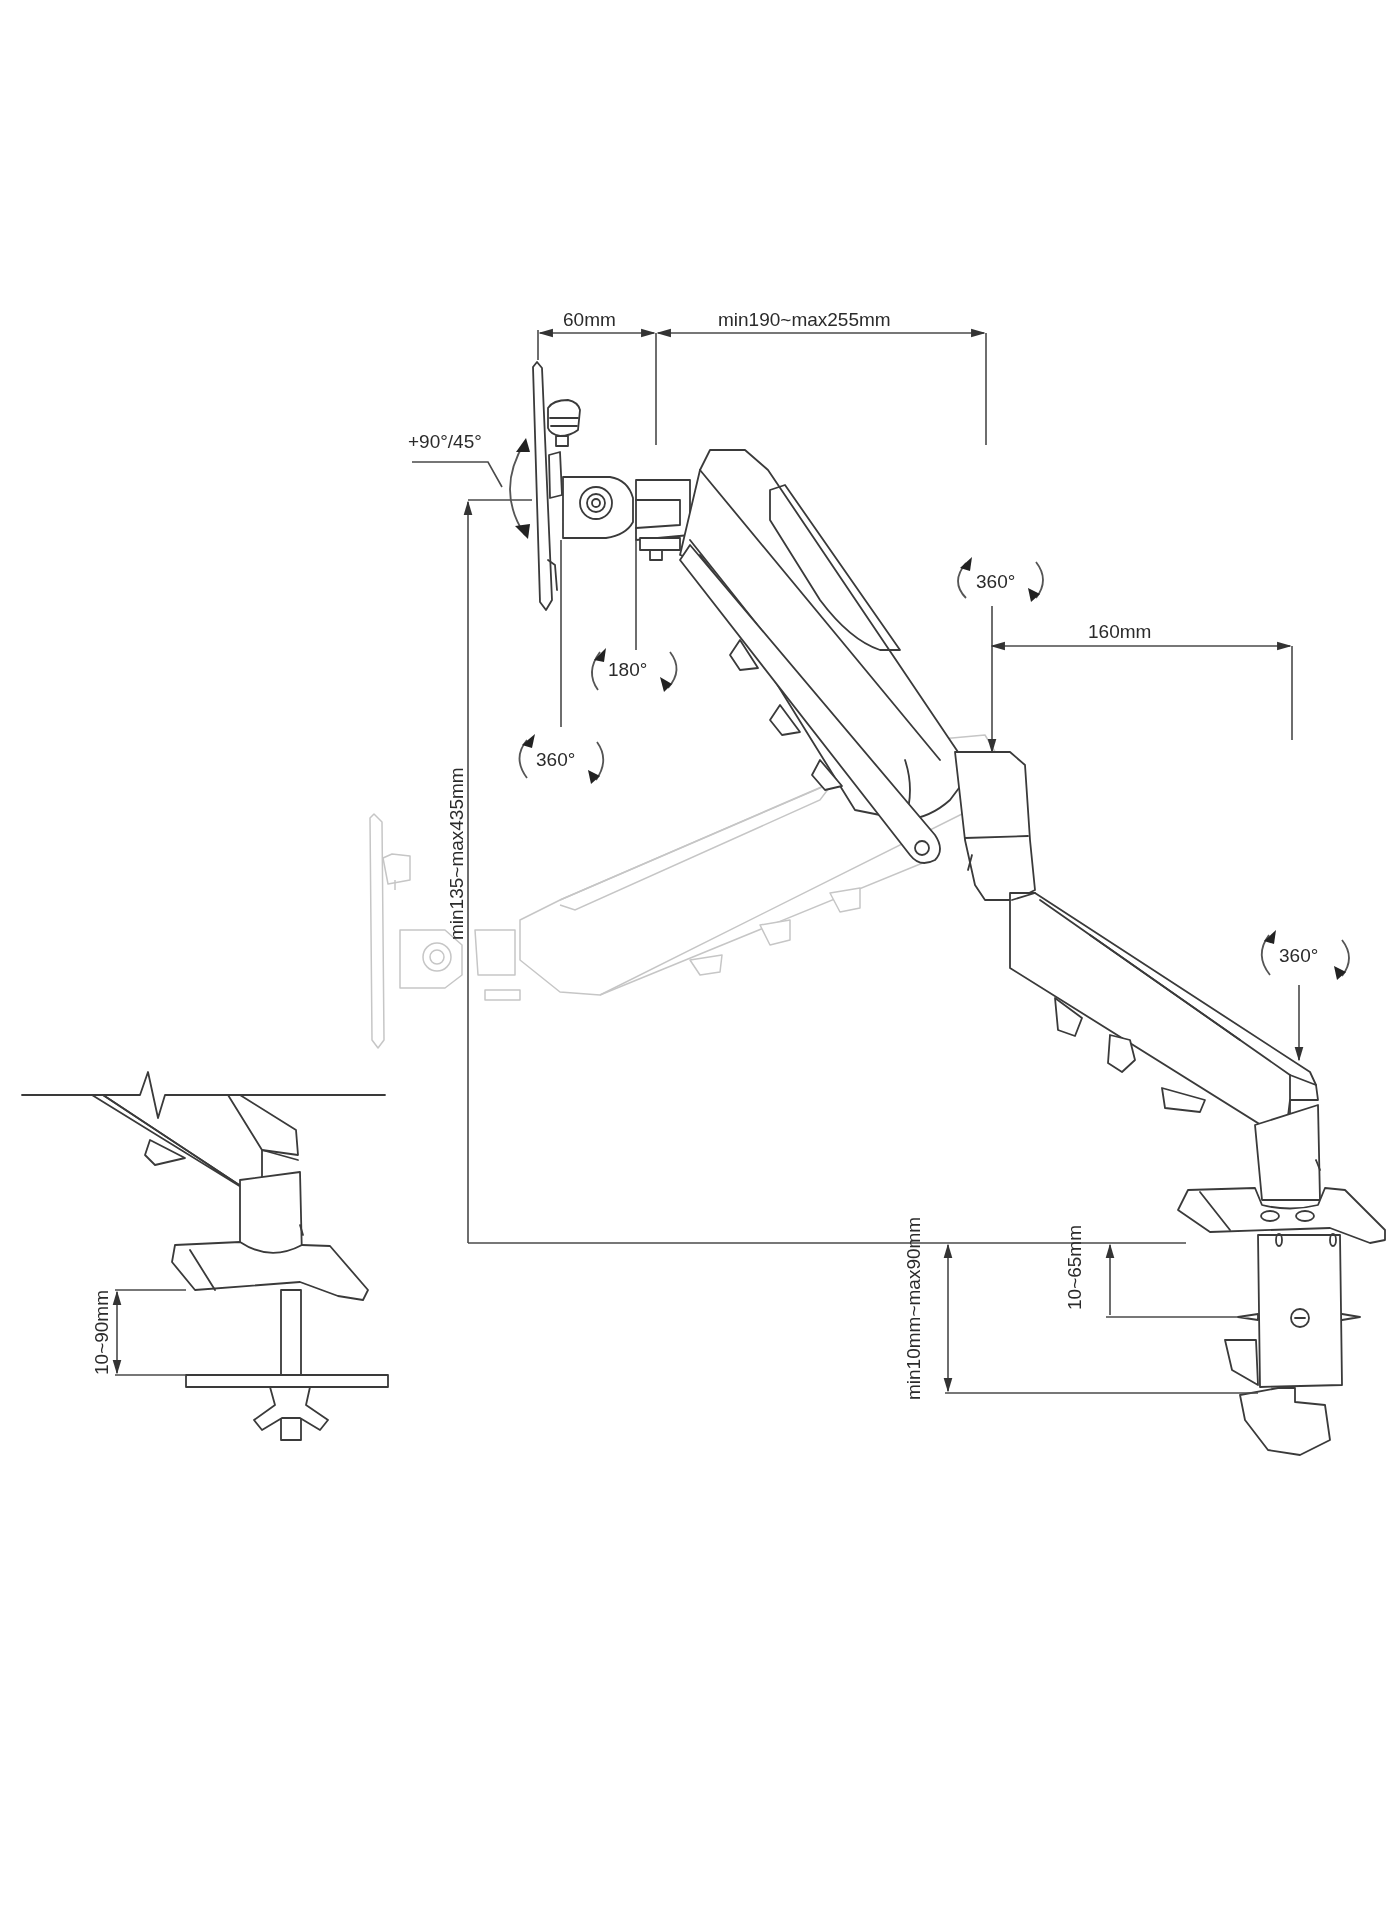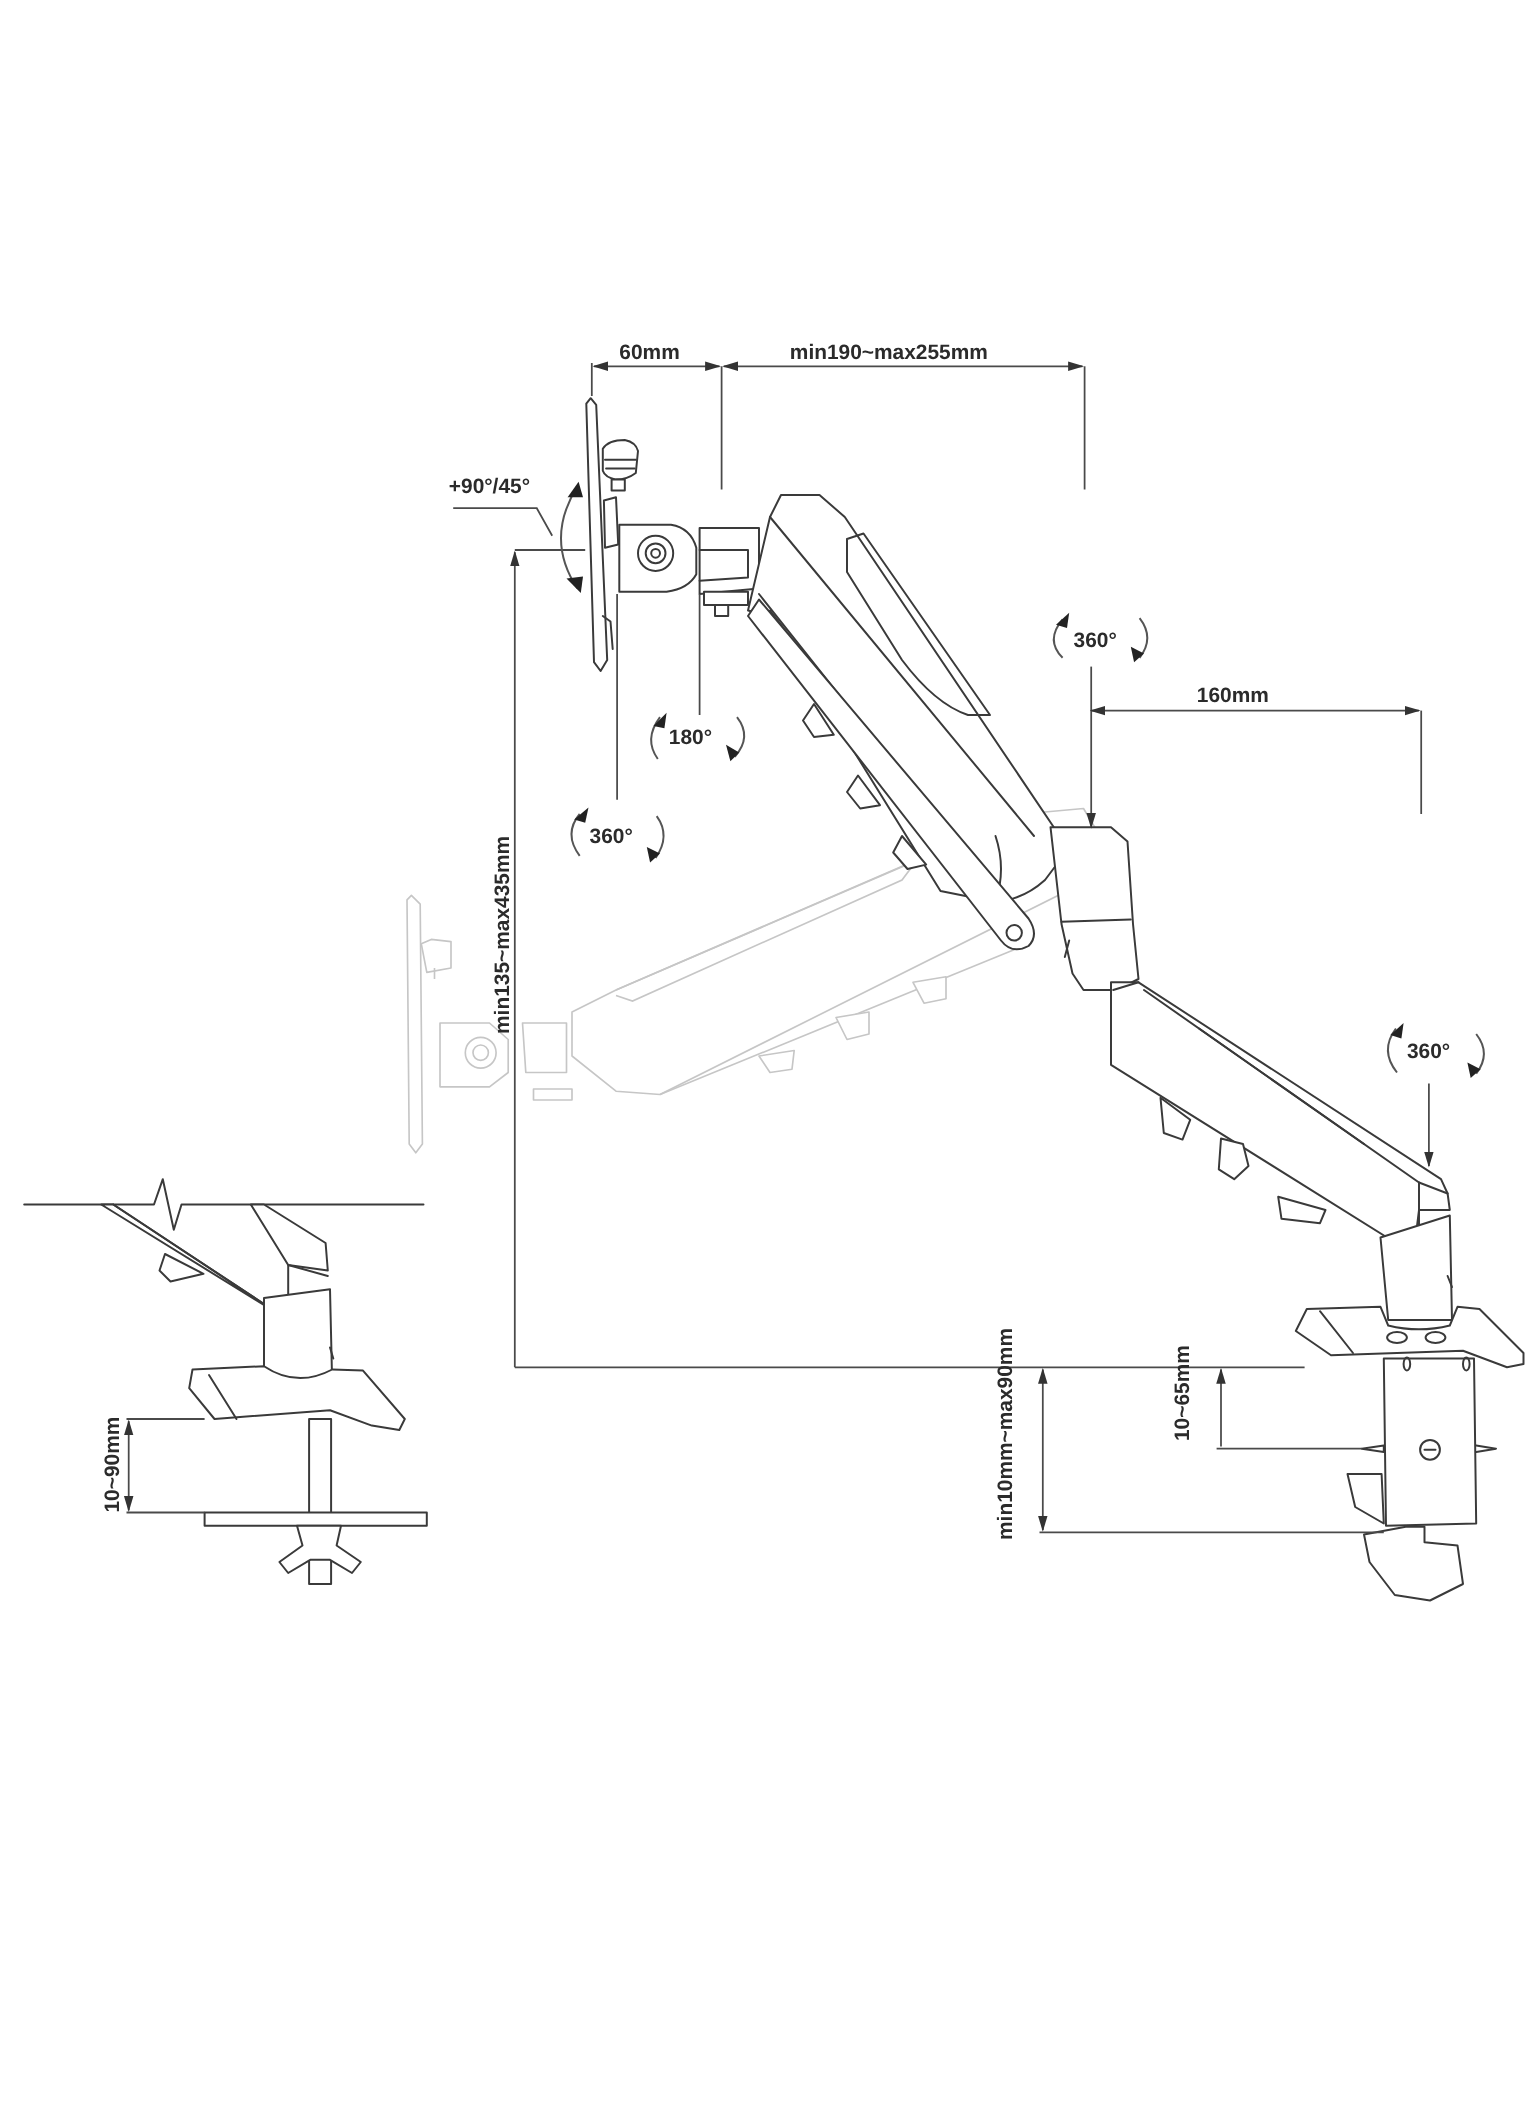--- a/index.html
+++ b/index.html
@@ -1,18 +1,18 @@
 <!DOCTYPE html>
 <html><head>
 <meta charset="utf-8">
 <style>
   html, body { margin: 0; padding: 0; background: #ffffff; }
   body { width: 1400px; height: 1910px; position: relative; overflow: hidden;
          font-family: "Liberation Sans", sans-serif; }
-  #stage { position: absolute; left: 0; top: 0; width: 1400px; height: 1421px; font-weight: bold; }
+  #stage { position: absolute; left: 0; top: 0; width: 1400px; height: 1421px; }
   svg { display: block; }
   .ln { stroke: #3a3a3a; stroke-width: 1.8; fill: none; stroke-linejoin: round; stroke-linecap: round; }
   .ln-f { stroke: #3a3a3a; stroke-width: 1.8; fill: #ffffff; stroke-linejoin: round; }
   .dim { stroke: #4a4a4a; stroke-width: 1.6; fill: none; }
   .ghost { stroke: #c6c6c6; stroke-width: 1.5; fill: #ffffff; stroke-linejoin: round; }
   .ghost-n { stroke: #c6c6c6; stroke-width: 1.5; fill: none; }
   .lbl { font-family: "Liberation Sans", sans-serif; font-size: 19px; fill: #2b2b2b; }
   .lbl-rot { font-family: "Liberation Sans", sans-serif; font-size: 19px; fill: #2b2b2b; }
   .arc { stroke: #555; stroke-width: 1.8; fill: none; }
   .ah { fill: #222; }

